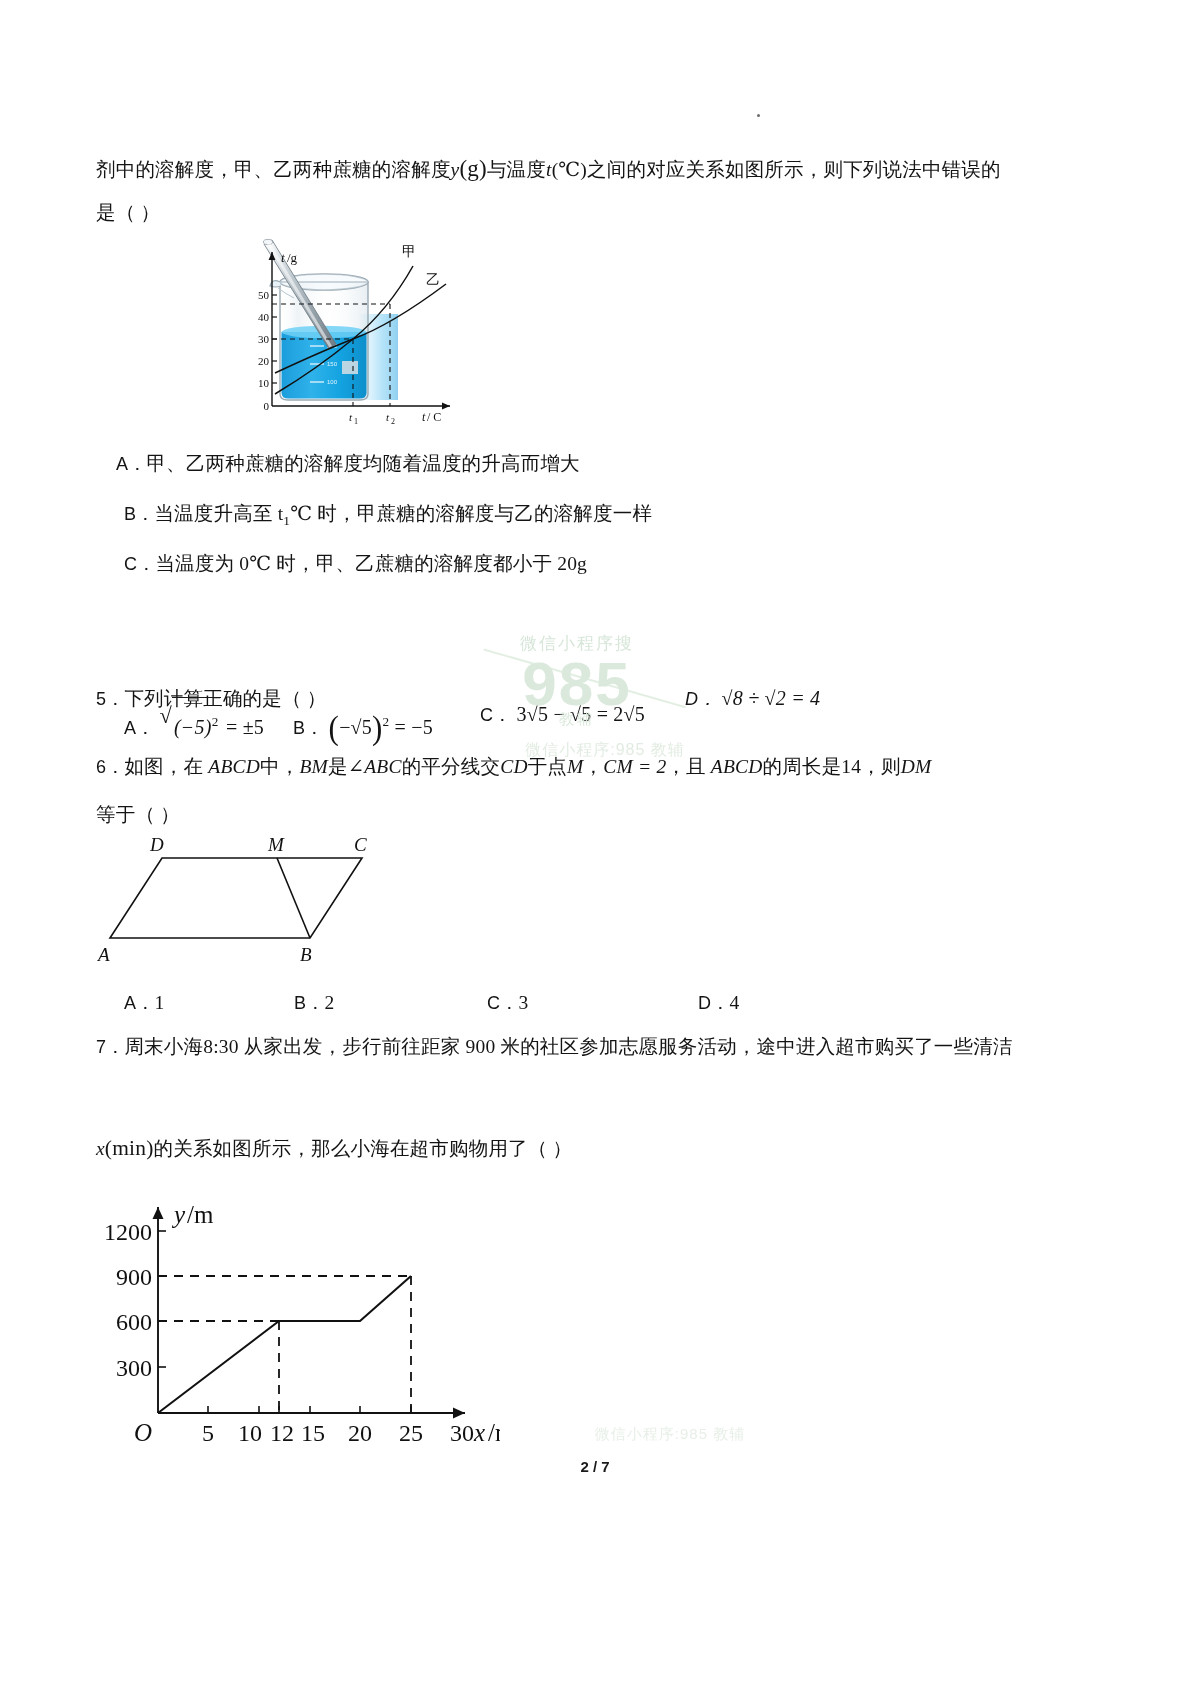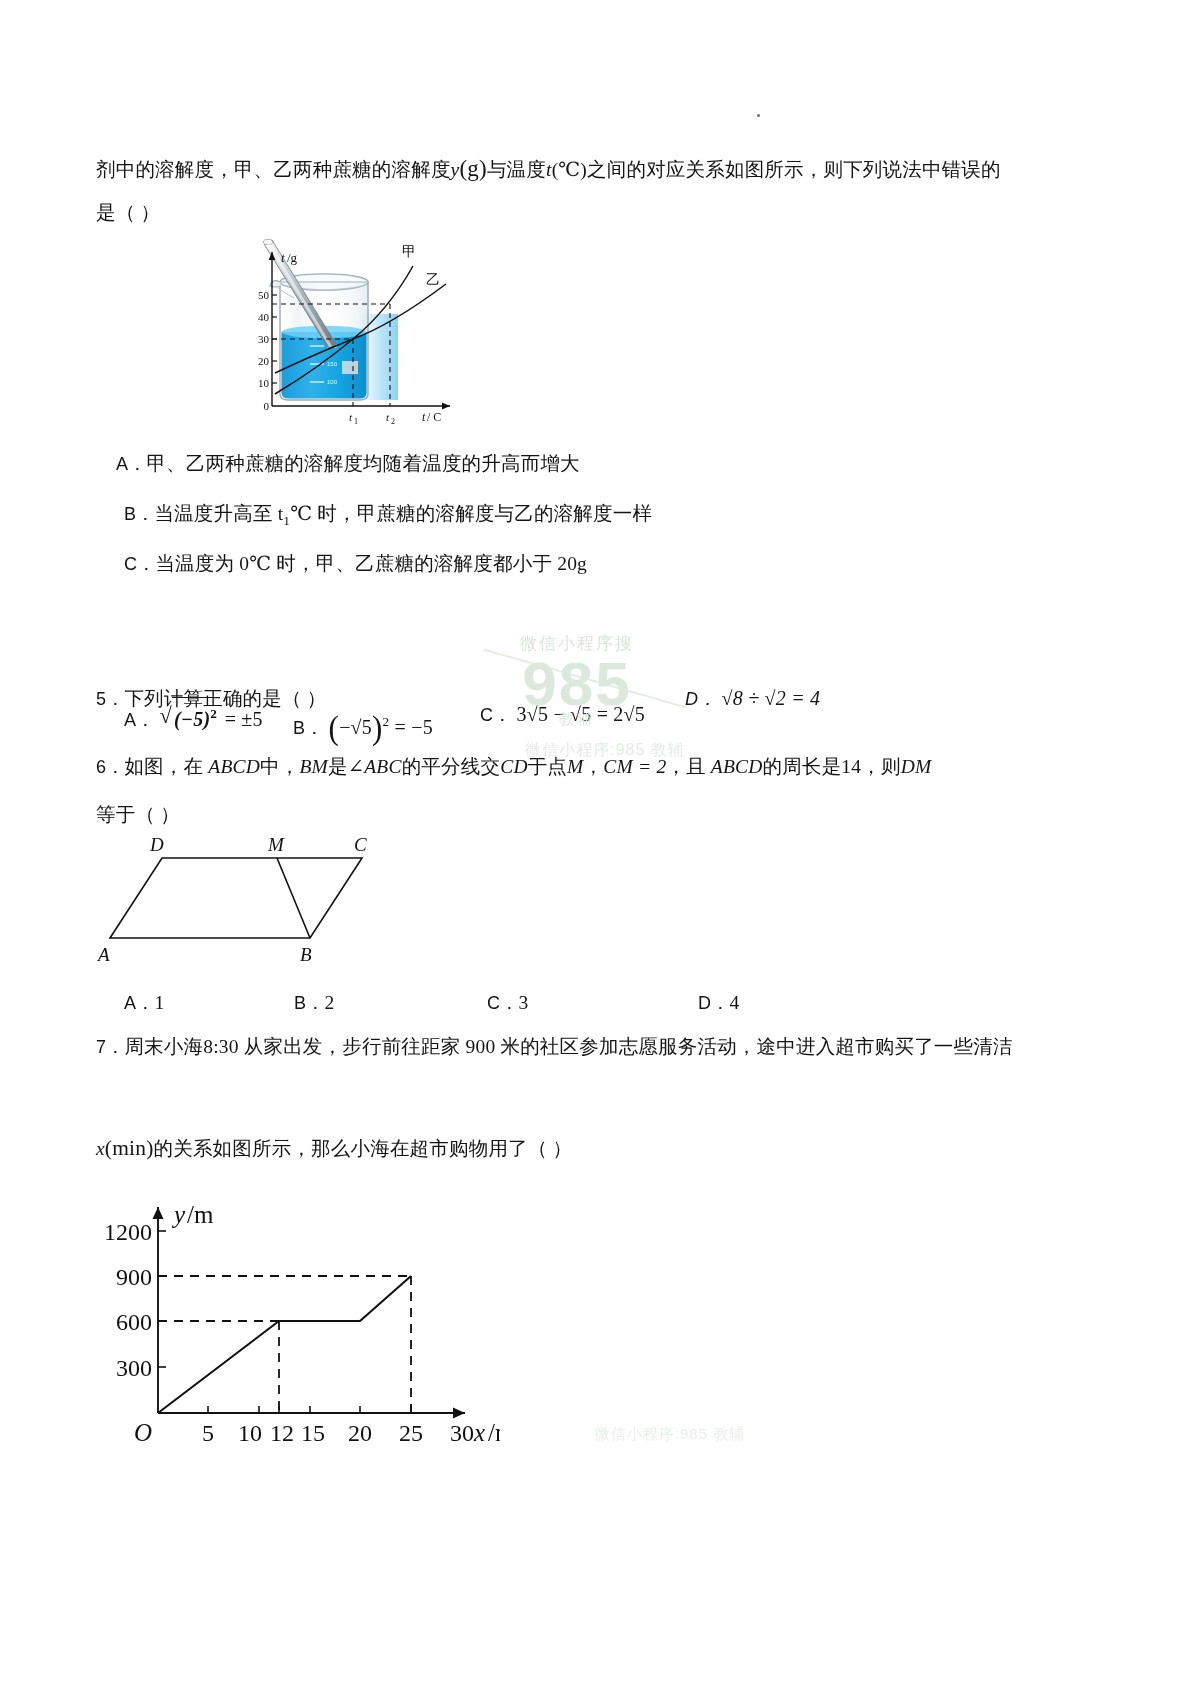--- a/index.html
+++ b/index.html
@@ -29,21 +29,21 @@
   
   .bigparen{font-size:1.55em;display:inline-block;transform:translateY(.13em) scaleY(1.12);font-family:"Liberation Serif",serif;}
 
   
   .rad{display:inline-block;position:relative;padding-left:.62em;white-space:nowrap;}
   .rad::before{
     content:"\221A";
     position:absolute;left:0;top:-0.06em;font-size:1.12em;
   }
   .rad > .radbody{
-    display:inline-block;border-top:1.2px solid #1a1a1a;padding:4px .12em 0 .1em;font-weight:bold;
+    display:inline-block;border-top:1.2px solid #1a1a1a;padding:12px .12em 0 .1em;
   }
 
   
   .topdot{position:absolute;width:3px;height:3px;background:#6b6b6b;border-radius:50%;}
 
   
   .fig1{position:absolute;left:100px;top:236px;width:380px;height:190px;}
   .beaker{position:absolute;left:0;top:20px;width:148px;height:168px;}
   .fig1 svg{position:absolute;left:150px;top:0;}
 
@@ -350,14 +350,15 @@
 
   <div class="wm wm-diag"></div>
   <div class="wm wm1">
     <div class="wm-top">微信小程序搜</div>
     <div class="wm-big">985</div>
     <div class="wm-bot">教辅</div>
   </div>
   <div class="wm wm2">微信小程序:985 教辅</div>
   <div class="wm wm3">微信小程序:985 教辅</div>
 
+  <div class="footer">2 / 7</div>
 
 </div>
 
 </body></html>

